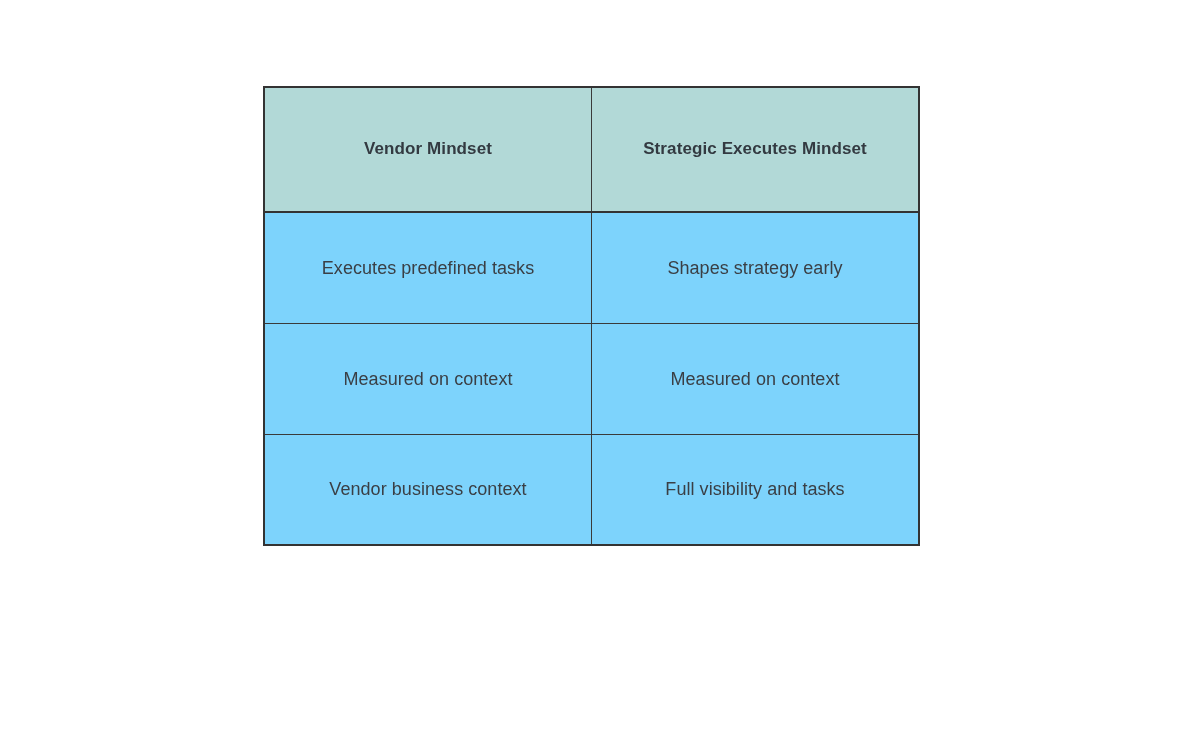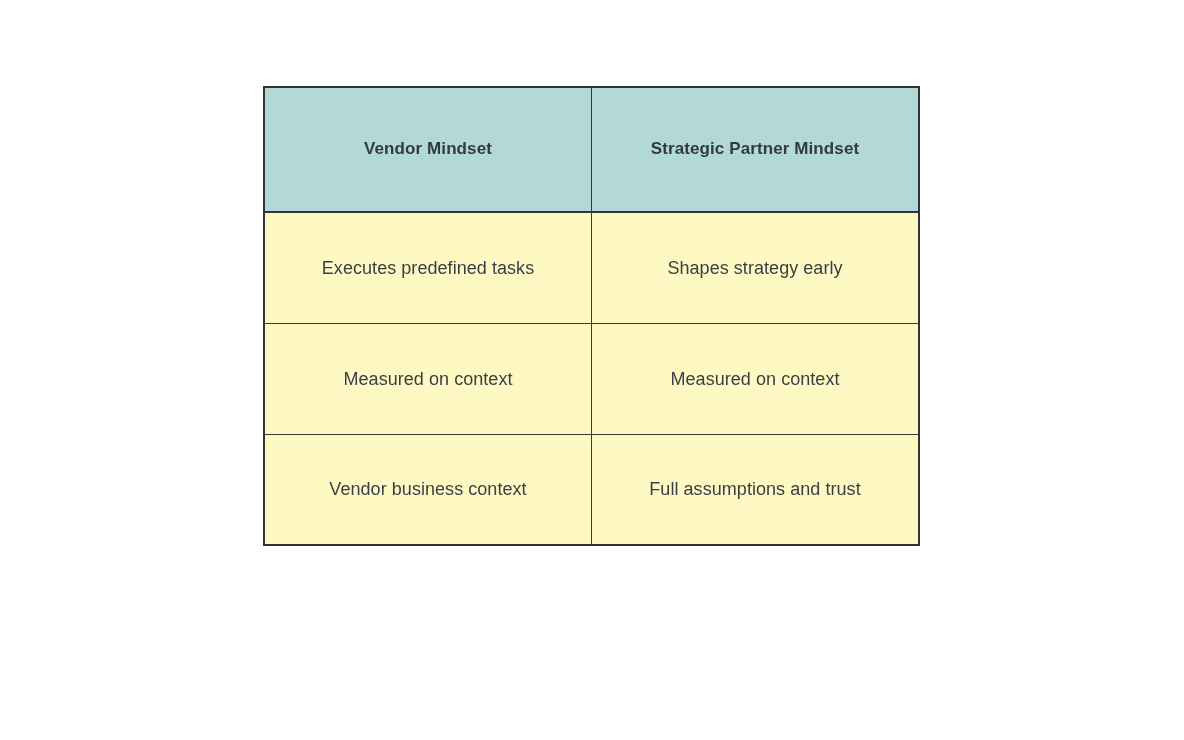--- a/index.html
+++ b/index.html
@@ -56,21 +56,21 @@
     color: #333a41;
     font-size: 17px;
     font-weight: bold;
     letter-spacing: 0.1px;
     line-height: 1.3;
   }
 
   
   .comparison-table tbody td {
     height: 110px;
-    background: #fef9c3;
+    background: #7dd3fc;
     color: #3a3f45;
     font-size: 18px;
     font-weight: normal;
     letter-spacing: 0.05px;
     line-height: 1.35;
   }
 
   .comparison-table tbody tr:last-child td {
     height: 109px;
   }
@@ -82,33 +82,33 @@
 
   <table class="comparison-table">
     <colgroup>
       <col>
       <col>
     </colgroup>
 
     <thead>
       <tr>
         <th scope="col">Vendor Mindset</th>
-        <th scope="col">Strategic Partner Mindset</th>
+        <th scope="col">Strategic Executes Mindset</th>
       </tr>
     </thead>
 
     <tbody>
       <tr>
         <td>Executes predefined tasks</td>
         <td>Shapes strategy early</td>
       </tr>
       <tr>
         <td>Measured on context</td>
         <td>Measured on context</td>
       </tr>
       <tr>
         <td>Vendor business context</td>
-        <td>Full assumptions and trust</td>
+        <td>Full visibility and tasks</td>
       </tr>
     </tbody>
   </table>
 
 </div>
 
 </body></html>

